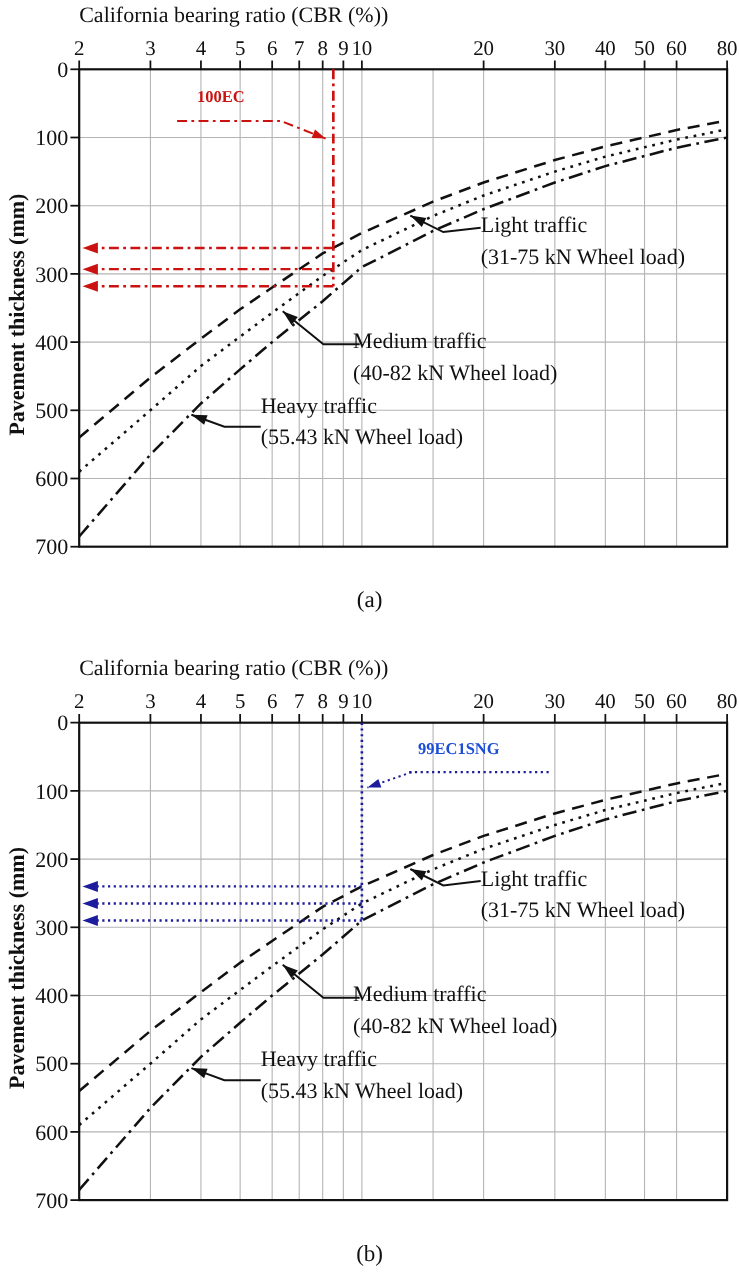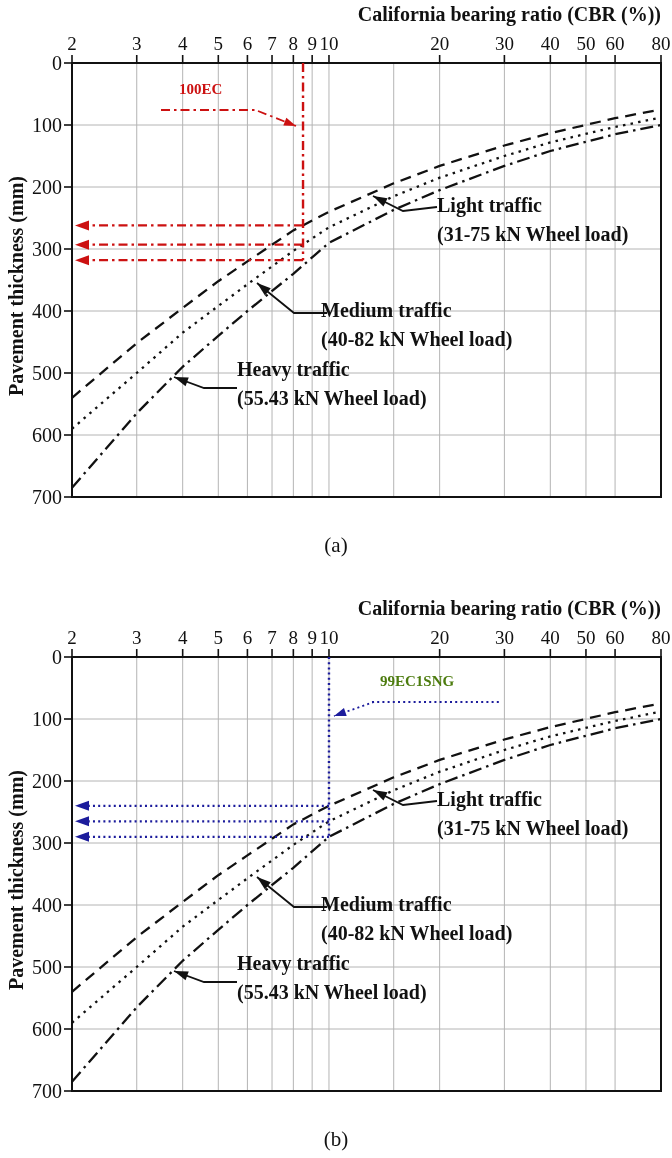--- a/index.html
+++ b/index.html
@@ -2,26 +2,26 @@
 <html><head>
 <meta charset="utf-8">
 <style>
   html,body{margin:0;padding:0;background:#ffffff;}
   body{width:672px;height:1158px;position:relative;overflow:hidden;
        font-family:"Liberation Serif","DejaVu Serif",serif;color:#111;}
   .chart{position:absolute;left:0;width:672px;}
   #chart-a{top:0;height:580px;}
   #chart-b{top:594px;height:564px;}
   .chart svg{position:absolute;left:0;top:0;}
-  .title{position:absolute;left:72px;top:3px;width:589px;text-align:right;
-         font-weight:bold;font-size:20px;white-space:nowrap;}
+  .title{position:absolute;left:72px;top:3px;width:589px;text-align:left;
+         font-weight:normal;font-size:20px;white-space:nowrap;}
   .ylabel{position:absolute;left:-104px;top:275px;width:240px;height:22px;
           text-align:center;font-weight:bold;font-size:20px;
           transform:rotate(-90deg);white-space:nowrap;}
-  .legend{position:absolute;font-weight:bold;font-size:20px;line-height:29px;
+  .legend{position:absolute;font-weight:normal;font-size:20px;line-height:29px;
           white-space:nowrap;}
   .leg-light{left:437px;top:191px;}
   .leg-medium{left:321px;top:296px;}
   .leg-heavy{left:237px;top:355px;}
   .ann-label{position:absolute;font-weight:bold;font-size:15px;white-space:nowrap;}
   .ann-a{left:179px;top:81px;}
   .ann-b{left:380px;top:79px;}
   .caption{position:absolute;left:0;top:533px;width:672px;text-align:center;
            font-size:21px;}
 </style>
@@ -255,15 +255,15 @@
     <div>(31-75 kN Wheel load)</div>
   </div>
   <div class="legend leg-medium">
     <div>Medium traffic</div>
     <div>(40-82 kN Wheel load)</div>
   </div>
   <div class="legend leg-heavy">
     <div>Heavy traffic</div>
     <div>(55.43 kN Wheel load)</div>
   </div>
-  <div class="ann-label ann-b" style="color:#4d7c0f">99EC1SNG</div>
+  <div class="ann-label ann-b" style="color:#1d4ed8">99EC1SNG</div>
   <div class="caption">(b)</div>
 </div>
 
 </body></html>

